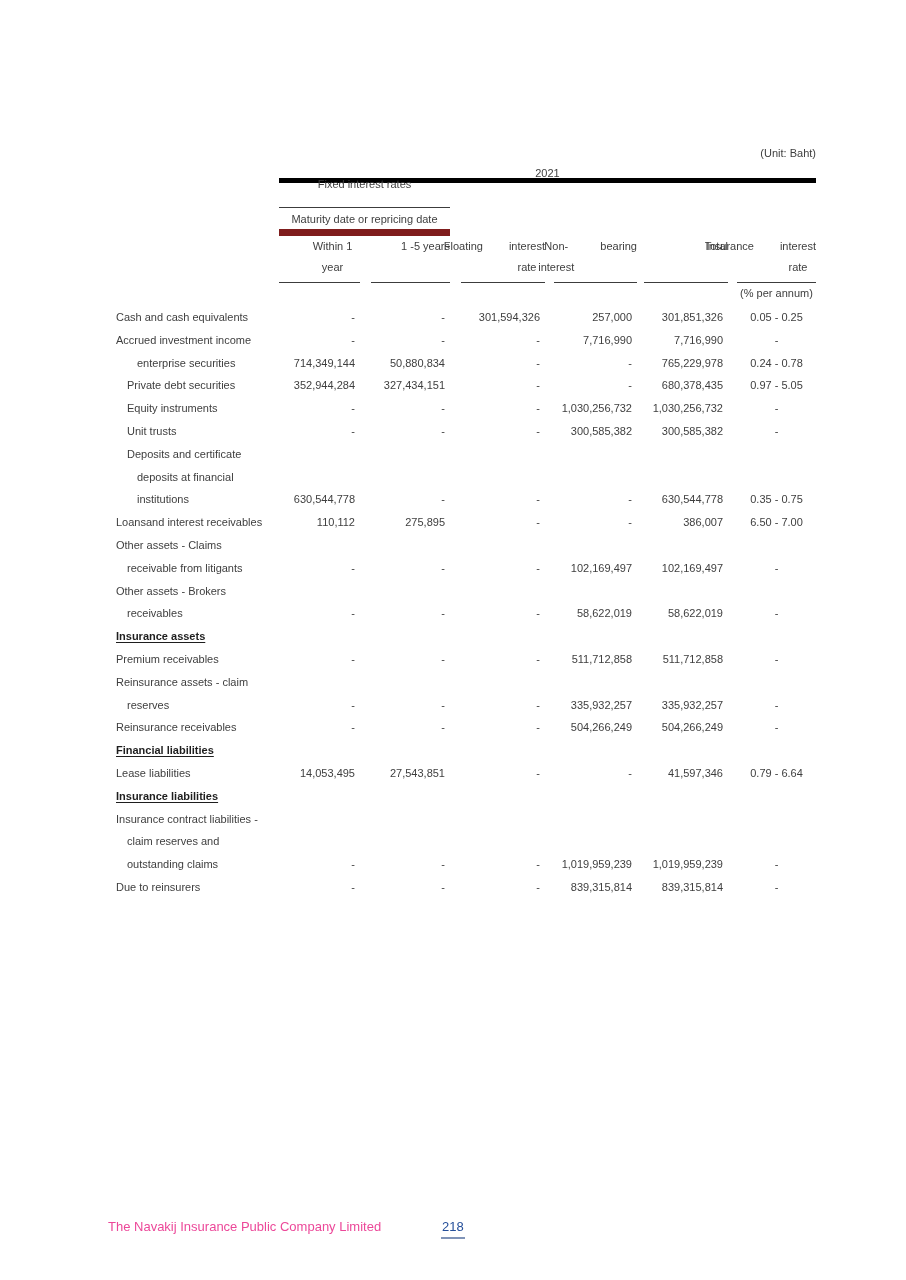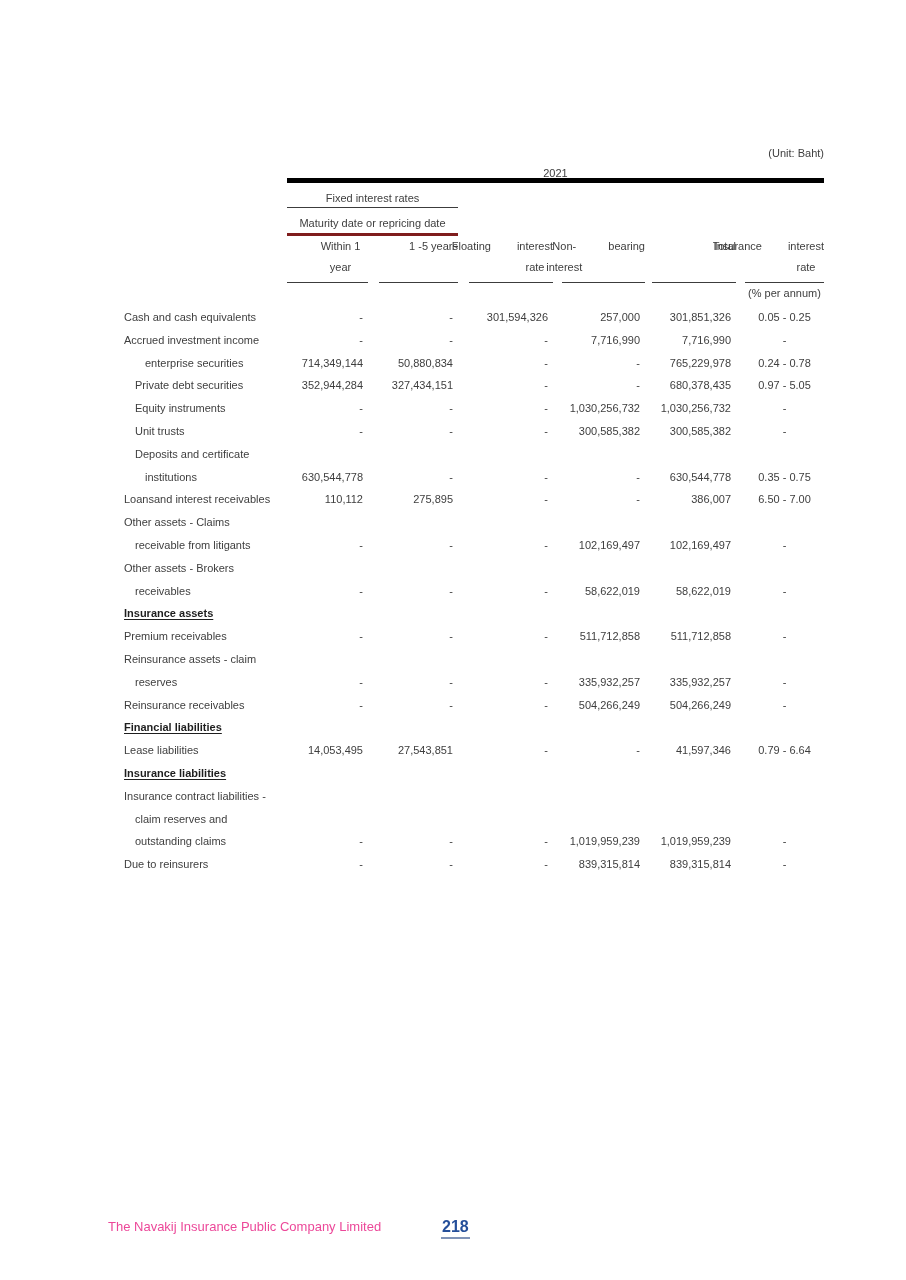--- a/index.html
+++ b/index.html
@@ -6,42 +6,42 @@
   #page{
     position:relative;
     width:906px;height:1280px;
     background:#ffffff;
     font-family:"Liberation Sans","DejaVu Sans",sans-serif;
     color:#3e3e3e;
     overflow:hidden;
   }
   *{box-sizing:border-box;}
   #sheet{
-    position:absolute;left:124px;top:146px;width:700px;
+    position:absolute;left:116px;top:146px;width:700px;
     font-size:11px;
   }
   .grid{
     display:grid;
     grid-template-columns:163px 81px 11px 79px 11px 84px 9px 83px 7px 84px 9px 79px;
   }
   
   #unit-row{height:20px;line-height:14px;text-align:right;}
   #year-row{
     margin-left:163px;width:537px;height:17px;line-height:15px;
     text-align:center;border-bottom:5px solid #000000;
   }
   #fixed-row{
     margin-left:163px;width:171px;height:25px;
     border-bottom:1px solid #3c3c3c;
     display:flex;align-items:flex-end;justify-content:center;
-    padding-bottom:3px;
+    padding-bottom:17px;
   }
   #maturity-row{
     margin-left:163px;width:171px;height:28px;
-    border-bottom:3px solid #7f1d1d;
+    border-bottom:7px solid #7f1d1d;
     display:flex;align-items:flex-end;justify-content:center;
     padding-bottom:4px;
   }
   #colhead-row{height:47px;}
   .chc{
     display:flex;flex-direction:row;justify-content:flex-end;
     text-align:center;border-bottom:1px solid #3c3c3c;
     padding-bottom:4px;
     gap:26px;
   }
@@ -63,21 +63,21 @@
   }
   .ind1{padding-left:11px;}
   .ind2{padding-left:21px;}
   
   #footer-company{
     position:absolute;left:108px;top:1219px;
     font-size:13px;line-height:15px;
   }
   #footer-pagenum{
     position:absolute;left:441px;top:1219px;
-    font-size:16px;line-height:15px;font-weight:bold;
+    font-size:13px;line-height:15px;font-weight:normal;
     padding:0 1px 3px 1px;
     border-bottom:2px solid #8094b8;
   }
 </style>
 </head>
 <body>
 
 <div id="page">
   <div id="sheet">
 
@@ -187,20 +187,29 @@
   <div class="grid row">
     <div class="lbl ind1">Deposits and certificate</div>
     <div class="val v1"></div>
     <div class="val v2"></div>
     <div class="val v3"></div>
     <div class="val v4"></div>
     <div class="val v5"></div>
     <div class="val v6"></div>
   </div>
 
+  <div class="grid row">
+    <div class="lbl ind2">deposits at financial</div>
+    <div class="val v1"></div>
+    <div class="val v2"></div>
+    <div class="val v3"></div>
+    <div class="val v4"></div>
+    <div class="val v5"></div>
+    <div class="val v6"></div>
+  </div>
 
   <div class="grid row">
     <div class="lbl ind2">institutions</div>
     <div class="val v1">630,544,778</div>
     <div class="val v2">-</div>
     <div class="val v3">-</div>
     <div class="val v4">-</div>
     <div class="val v5">630,544,778</div>
     <div class="val v6">0.35 - 0.75</div>
   </div>

